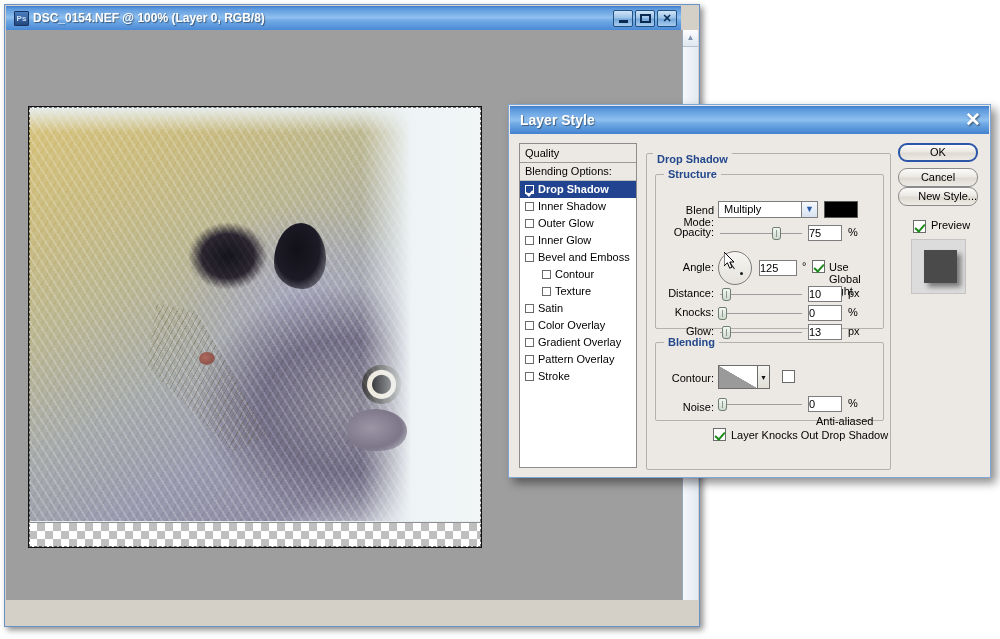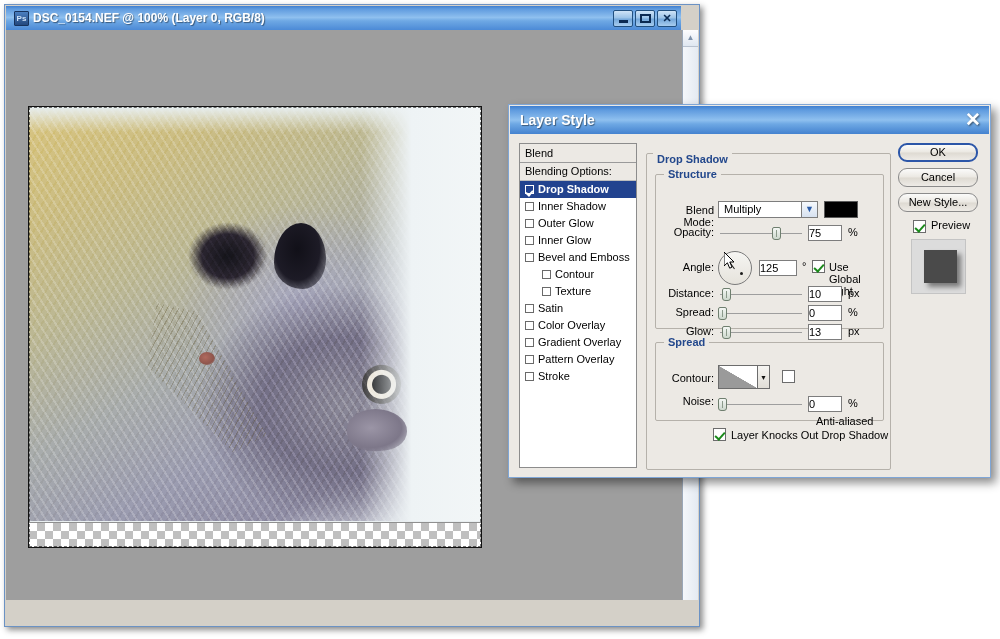--- a/index.html
+++ b/index.html
@@ -325,21 +325,21 @@
   
   #buttons-pane{position:absolute;left:388px;top:9px;width:84px;height:325px;}
   .dlg-btn{
     position:absolute;left:0;width:80px;height:19px;
     background:linear-gradient(to bottom,#fbfbfa 0%,#ebe8e2 48%,#dedad2 52%,#eeebe6 100%);
     border:1px solid #8b8b8b;border-radius:9px;box-sizing:border-box;
     font-size:11px;line-height:17px;text-align:center;
   }
   #btn-ok{top:0;border:2px solid #2c56a8;line-height:15px;}
   #btn-cancel{top:25px;}
-  #btn-newstyle{top:50px;}
+  #btn-newstyle{top:44px;text-align:right;}
   #preview-cb{left:15px;top:77px;}
   #preview-label{position:absolute;left:33px;top:76px;font-size:11px;}
   #preview-thumb{
     position:absolute;left:13px;top:96px;width:55px;height:55px;
     background:#dcdcdc;border:1px solid #c4c4c4;box-sizing:border-box;
   }
   #preview-square{
     position:absolute;left:12px;top:10px;width:33px;height:33px;
     background:#4a4a4a;
     box-shadow:4px 4px 5px rgba(0,0,0,.45);
@@ -394,21 +394,21 @@
 <div id="layer-style-dialog">
 
   <div id="ls-titlebar">
     <div id="ls-title-text">Layer Style</div>
     <div id="ls-close">✕</div>
   </div>
 
   <div id="ls-body">
 
     <div id="styles-list">
-      <div class="styles-header">Blend</div>
+      <div class="styles-header">Quality</div>
       <div class="styles-sub">Blending Options: Default</div>
 
       <div class="style-row selected">
         <span class="cb checked"></span><span>Drop Shadow</span>
       </div>
       <div class="style-row">
         <span class="cb"></span><span>Inner Shadow</span>
       </div>
       <div class="style-row">
         <span class="cb"></span><span>Outer Glow</span>
@@ -469,43 +469,43 @@
           <div class="unit" style="left:146px;top:85px;">°</div>
           <div class="checkbox-ctl checked" style="left:156px;top:85px;"></div>
           <div class="unit" style="left:173px;top:86px;">Use Global Light</div>
 
           <div class="row-label" style="left:0;top:112px;width:58px;">Distance:</div>
           <div class="slider-track" style="left:64px;top:119px;width:82px;"></div>
           <div class="slider-thumb" style="left:66px;top:113px;"></div>
           <div class="numbox" style="left:152px;top:111px;width:34px;">10</div>
           <div class="unit" style="left:192px;top:112px;">px</div>
 
-          <div class="row-label" style="left:0;top:131px;width:58px;">Spread:</div>
+          <div class="row-label" style="left:0;top:131px;width:58px;">Knocks:</div>
           <div class="slider-track" style="left:64px;top:138px;width:82px;"></div>
           <div class="slider-thumb" style="left:62px;top:132px;"></div>
           <div class="numbox" style="left:152px;top:130px;width:34px;">0</div>
           <div class="unit" style="left:192px;top:131px;">%</div>
 
           <div class="row-label" style="left:0;top:150px;width:58px;">Glow:</div>
           <div class="slider-track" style="left:64px;top:157px;width:82px;"></div>
           <div class="slider-thumb" style="left:66px;top:151px;"></div>
           <div class="numbox" style="left:152px;top:149px;width:34px;">13</div>
           <div class="unit" style="left:192px;top:150px;">px</div>
         </div>
 
         <div class="group" id="grp-quality">
-          <div class="group-title">Spread</div>
+          <div class="group-title">Blending</div>
 
           <div class="row-label" style="left:0;top:29px;width:58px;">Contour:</div>
           <div id="contour-swatch"></div>
           <div id="contour-arrow">▼</div>
           <div class="checkbox-ctl" style="left:126px;top:27px;"></div>
           <div class="unit" style="left:160px;top:28px;margin-top:44px;">Anti-aliased</div>
 
-          <div class="row-label" style="left:0;top:52px;width:58px;">Noise:</div>
+          <div class="row-label" style="left:0;top:58px;width:58px;">Noise:</div>
           <div class="slider-track" style="left:64px;top:61px;width:82px;"></div>
           <div class="slider-thumb" style="left:62px;top:55px;"></div>
           <div class="numbox" style="left:152px;top:53px;width:34px;">0</div>
           <div class="unit" style="left:192px;top:54px;">%</div>
         </div>
 
         <div class="checkbox-ctl checked" style="left:66px;top:274px;"></div>
         <div class="unit" style="left:84px;top:275px;">Layer Knocks Out Drop Shadow</div>
       </div>
     </div>

